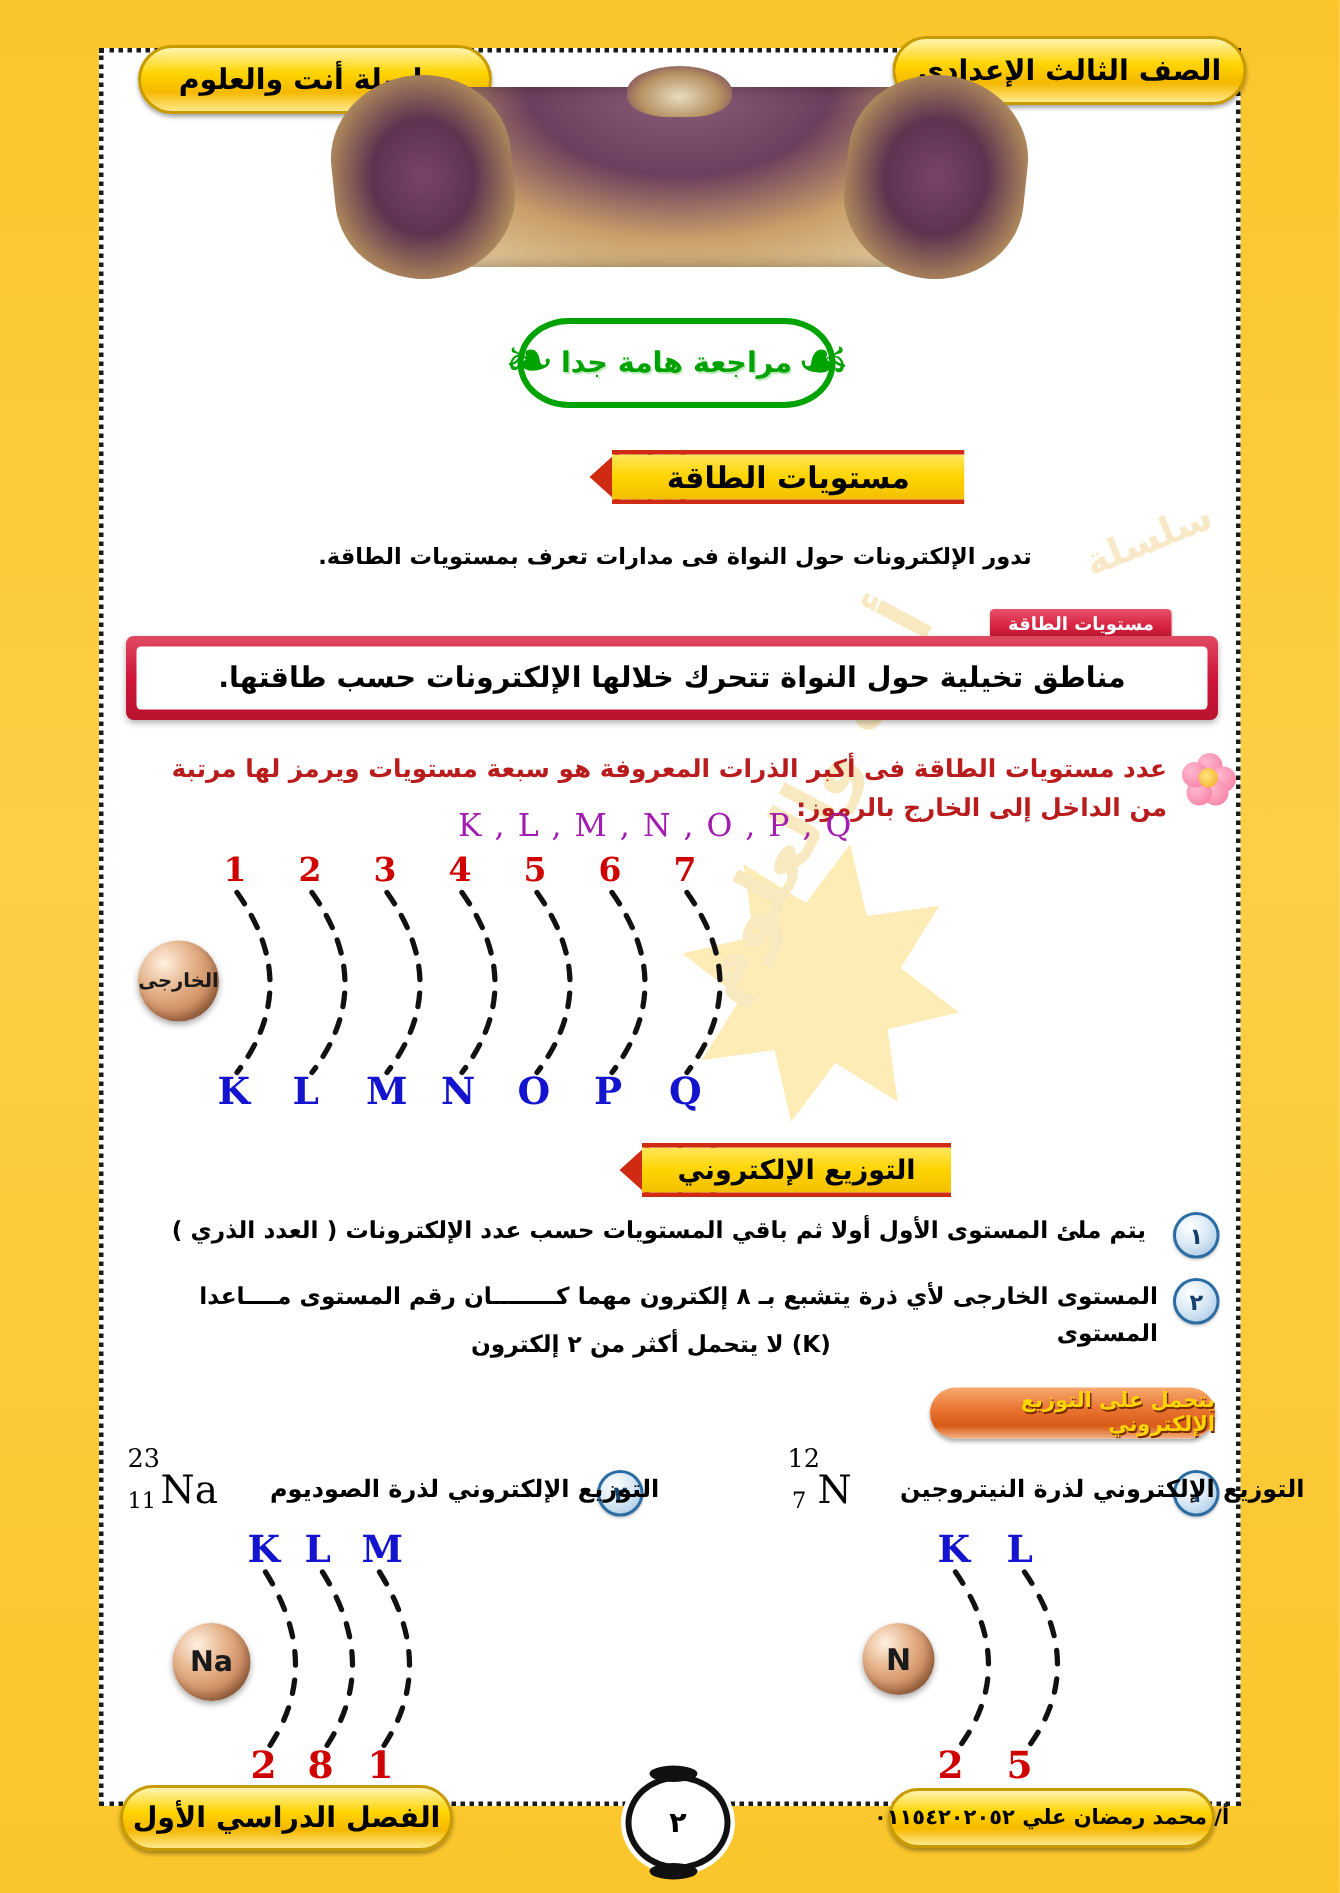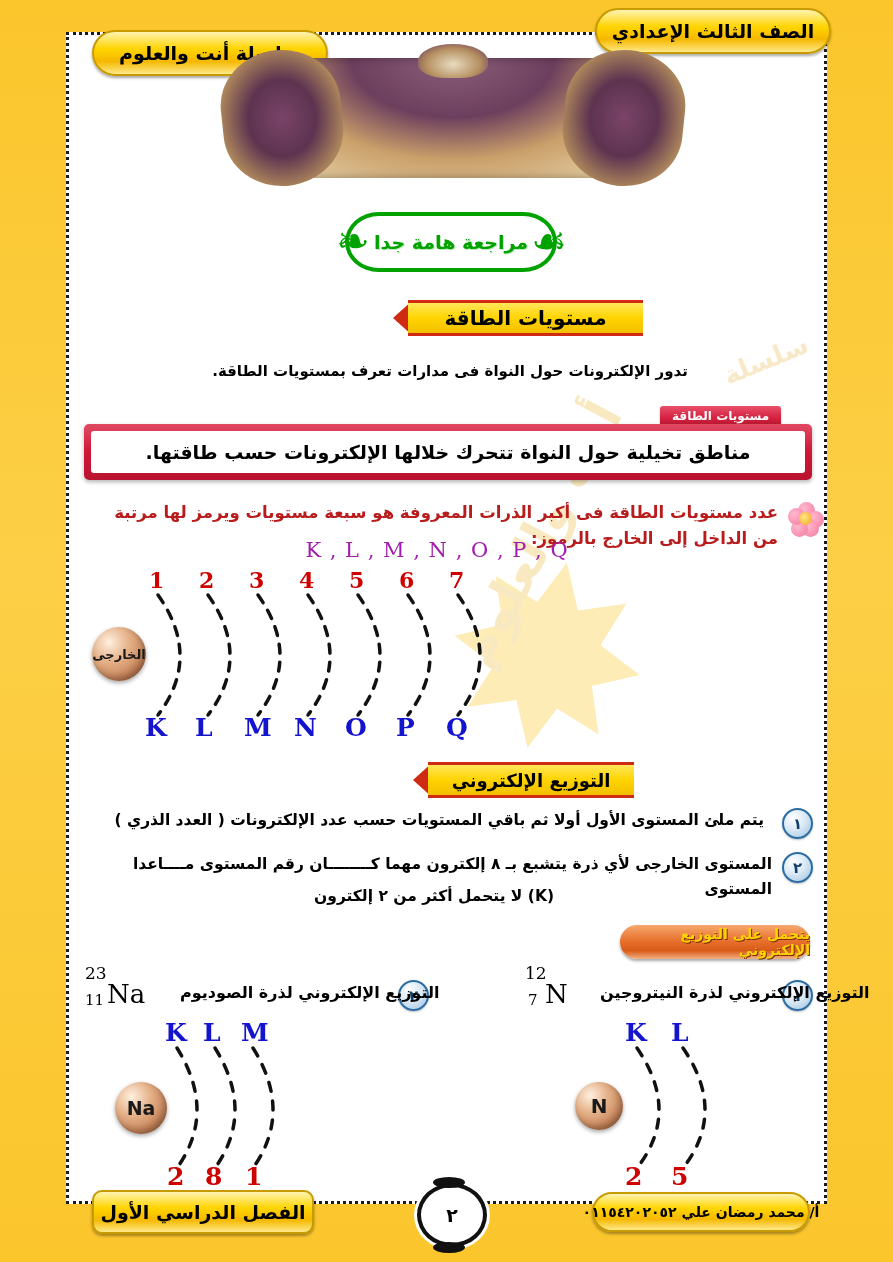--- a/index.html
+++ b/index.html
@@ -48,21 +48,21 @@
   .pill{
     position:absolute;
     background:linear-gradient(180deg,#fff4b0 0%,#ffd400 40%,#f5b800 70%,#ffe98a 100%);
     border:2px solid #c79a00;
     border-radius:24px;
     box-shadow:0 2px 3px rgba(0,0,0,.35);
     color:#000;font-weight:bold;
     display:flex;align-items:center;justify-content:center;
     white-space:nowrap;
   }
-  #pill-grade{left:595px;top:8px;width:232px;height:42px;font-size:19px;}
+  #pill-grade{left:595px;top:24px;width:232px;height:42px;font-size:19px;}
   #pill-series{left:92px;top:30px;width:232px;height:42px;font-size:19px;}
 
   
   .title-frame{
     position:absolute;left:248px;top:58px;width:410px;height:120px;
   }
   .tf-outer{
     position:absolute;inset:0;
     border-radius:14px;
     background:
@@ -289,21 +289,21 @@
   #diagram-n{left:545px;top:1020px;width:230px;height:165px;}
   #diagram-na{left:105px;top:1020px;width:260px;height:165px;}
   #nucleus-n{left:30px;top:62px;width:48px;height:48px;font-size:20px;}
   #nucleus-na{left:10px;top:62px;width:52px;height:52px;font-size:19px;}
   .e-count{
     position:absolute;color:#cf0000;font-weight:bold;font-size:25px;
     font-family:"DejaVu Serif","Liberation Serif",serif;
   }
 
   
-  #pill-term{left:92px;top:1190px;width:218px;height:40px;font-size:19px;border-radius:10px;}
+  #pill-term{left:80px;top:1190px;width:218px;height:40px;font-size:19px;}
   #pill-teacher{left:592px;top:1192px;width:214px;height:36px;font-size:14px;}
   .page-circle{
     position:absolute;left:417px;top:1183px;width:62px;height:56px;
     border-radius:50%;
     border:4px solid #111;
     background:#fff;
     display:flex;align-items:center;justify-content:center;
     font-size:19px;font-weight:bold;color:#000;
     box-shadow:0 0 0 3px #fff;
   }

